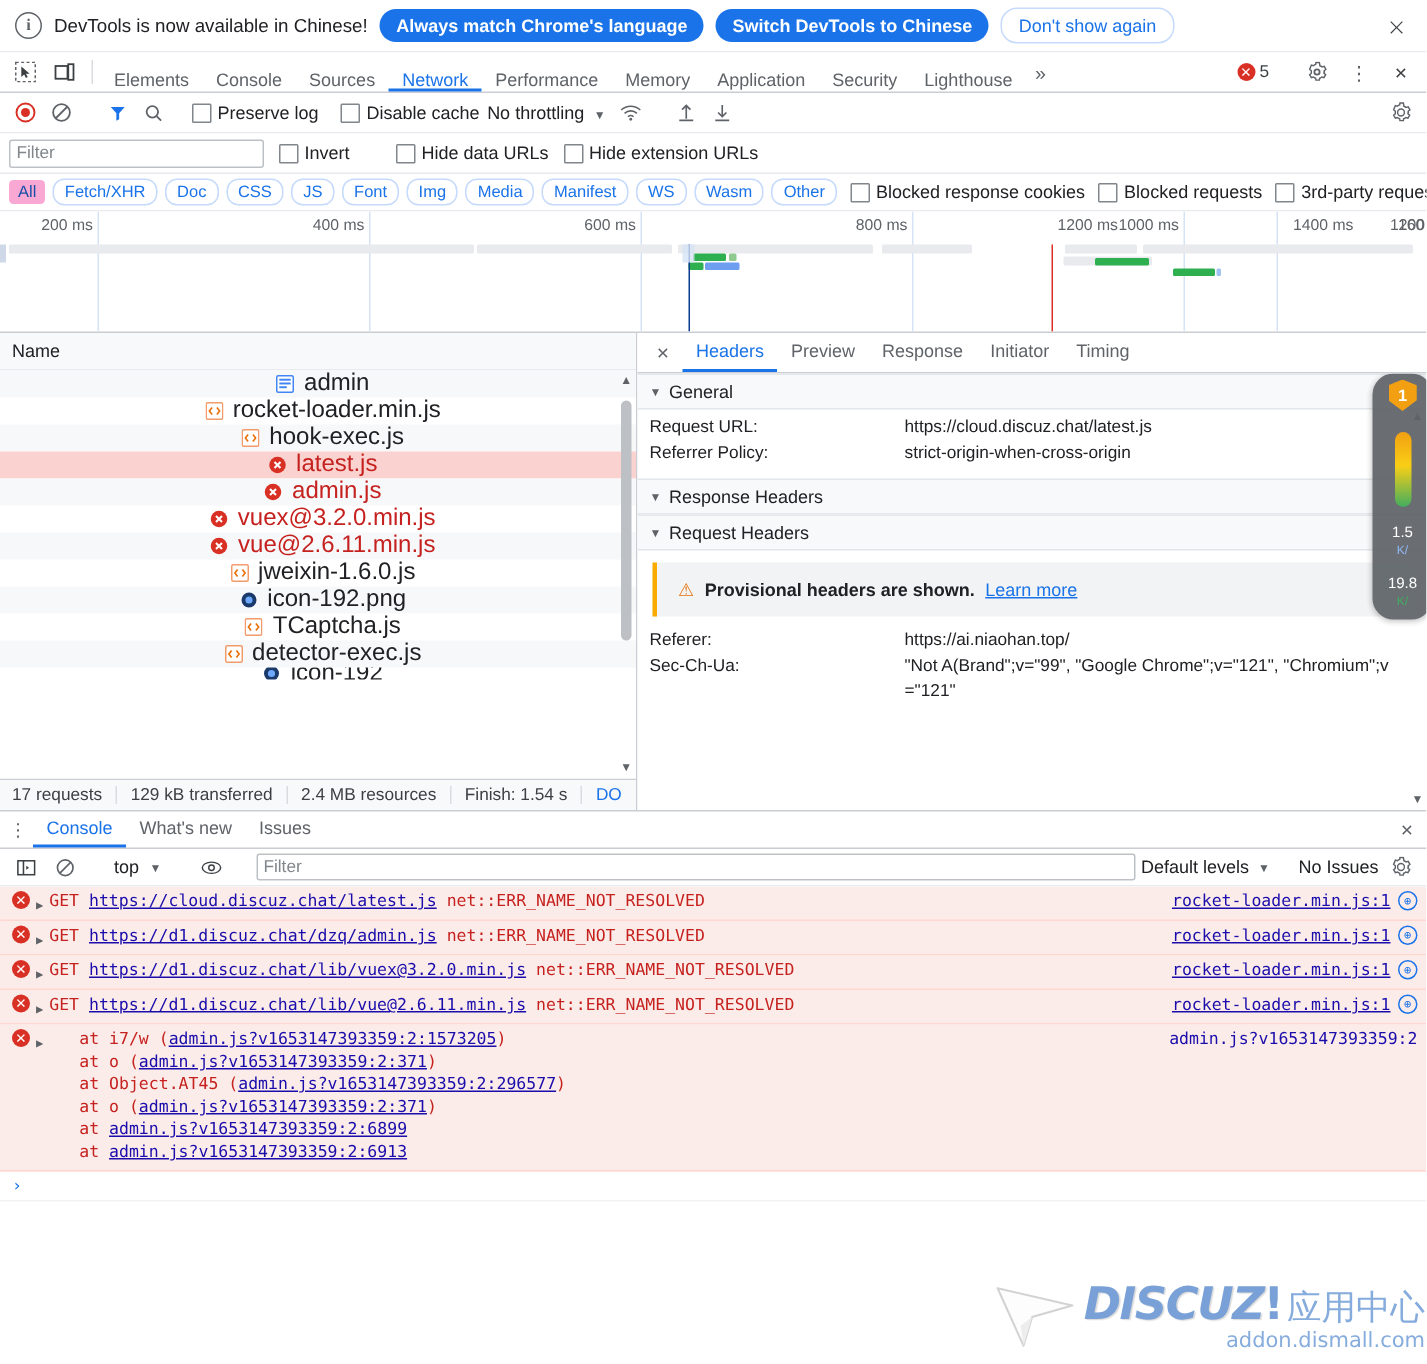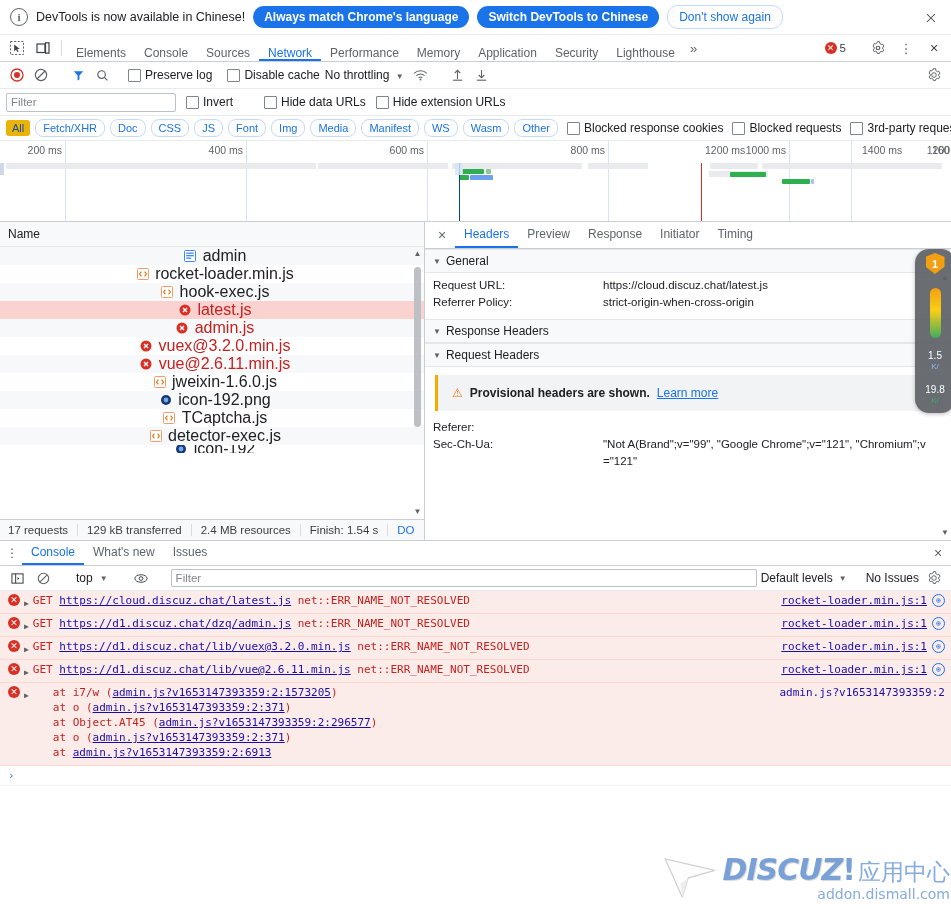--- a/index.html
+++ b/index.html
@@ -86,21 +86,21 @@
   
   .type-row{
     height:24px;flex:0 0 24px;display:flex;align-items:center;gap:5px;
     padding:0 6px;border-bottom:1px solid #e8eaed;background:#fff;
   }
   .type-pill{
     height:16px;padding:0 7px;border:1px solid #c6dafc;border-radius:8px;
     font-size:11px;color:#1a73e8;display:inline-flex;align-items:center;cursor:pointer;
     background:#fff;white-space:nowrap;
   }
-  .type-pill.all{border:none;background:#eab308;color:#174ea6;padding:0 6px;border-radius:3px;}
+  .type-pill.all{border:none;background:#f9a8d4;color:#174ea6;padding:0 6px;border-radius:3px;}
   .type-row .chk{margin-left:4px;}
 
   
   .overview{
     flex:0 0 80px;height:80px;position:relative;background:#fff;
     border-bottom:1px solid #cacdd1;overflow:hidden;
   }
   .ov-tick{position:absolute;top:0;height:80px;width:1px;background:#d6e3f5;}
   .ov-label{position:absolute;top:3px;font-size:10.5px;color:#5f6368;transform:translateX(-100%);padding-right:3px;white-space:nowrap;}
   .ov-band{position:absolute;height:6px;background:#e8eaed;border-radius:1px;}
@@ -649,20 +649,21 @@
 
         <div class="prov">
           <span class="warn-tri">⚠</span>
           <b>Provisional headers are shown.</b>
           <a>Learn more</a>
         </div>
 
         <div style="padding-bottom:6px;">
           <div class="kv">
             <span class="k">Referer:</span>
+            <span class="v">https://ai.niaohan.top/</span>
           </div>
           <div class="kv">
             <span class="k">Sec-Ch-Ua:</span>
             <span class="v" style="max-width:330px;">"Not A(Brand";v="99", "Google Chrome";v="121", "Chromium";v="121"</span>
           </div>
         </div>
 
         <div class="detail-scroll">
           <div class="arrow" style="top:24px;">▲</div>
           <div class="arrow" style="bottom:2px;">▼</div>
@@ -771,20 +772,21 @@
 
       <div class="cmsg" style="padding-bottom:5px;">
         <span class="cerr-ico">✕</span>
         <span class="cdisc">▶</span>
         <span class="cbody">
           <div class="stack">
             <div><span>    at i7/w (</span><a>admin.js?v1653147393359:2:1573205</a><span>)</span></div>
             <div><span>    at o (</span><a>admin.js?v1653147393359:2:371</a><span>)</span></div>
             <div><span>    at Object.AT45 (</span><a>admin.js?v1653147393359:2:296577</a><span>)</span></div>
             <div><span>    at o (</span><a>admin.js?v1653147393359:2:371</a><span>)</span></div>
+            <div><span>    at </span><a>admin.js?v1653147393359:2:6899</a></div>
             <div><span>    at </span><a>admin.js?v1653147393359:2:6913</a></div>
           </div>
         </span>
         <span class="csrc noline" style="right:6px;">admin.js?v1653147393359:2</span>
       </div>
 
       <div class="prompt">
         <span class="chev">›</span>
       </div>
     </div>

